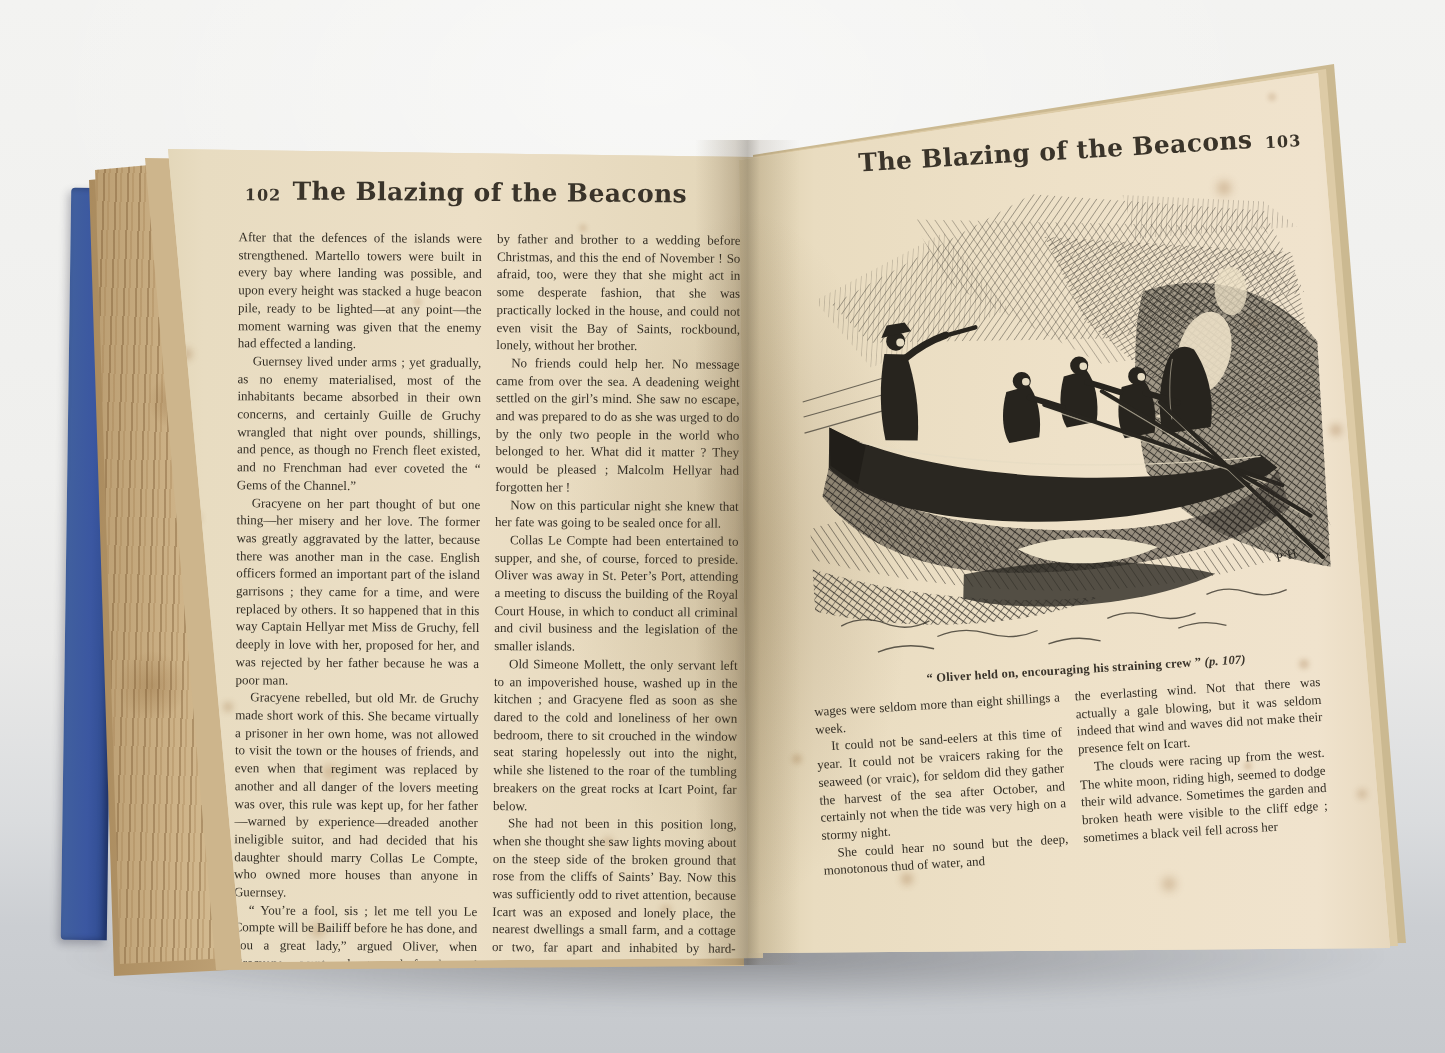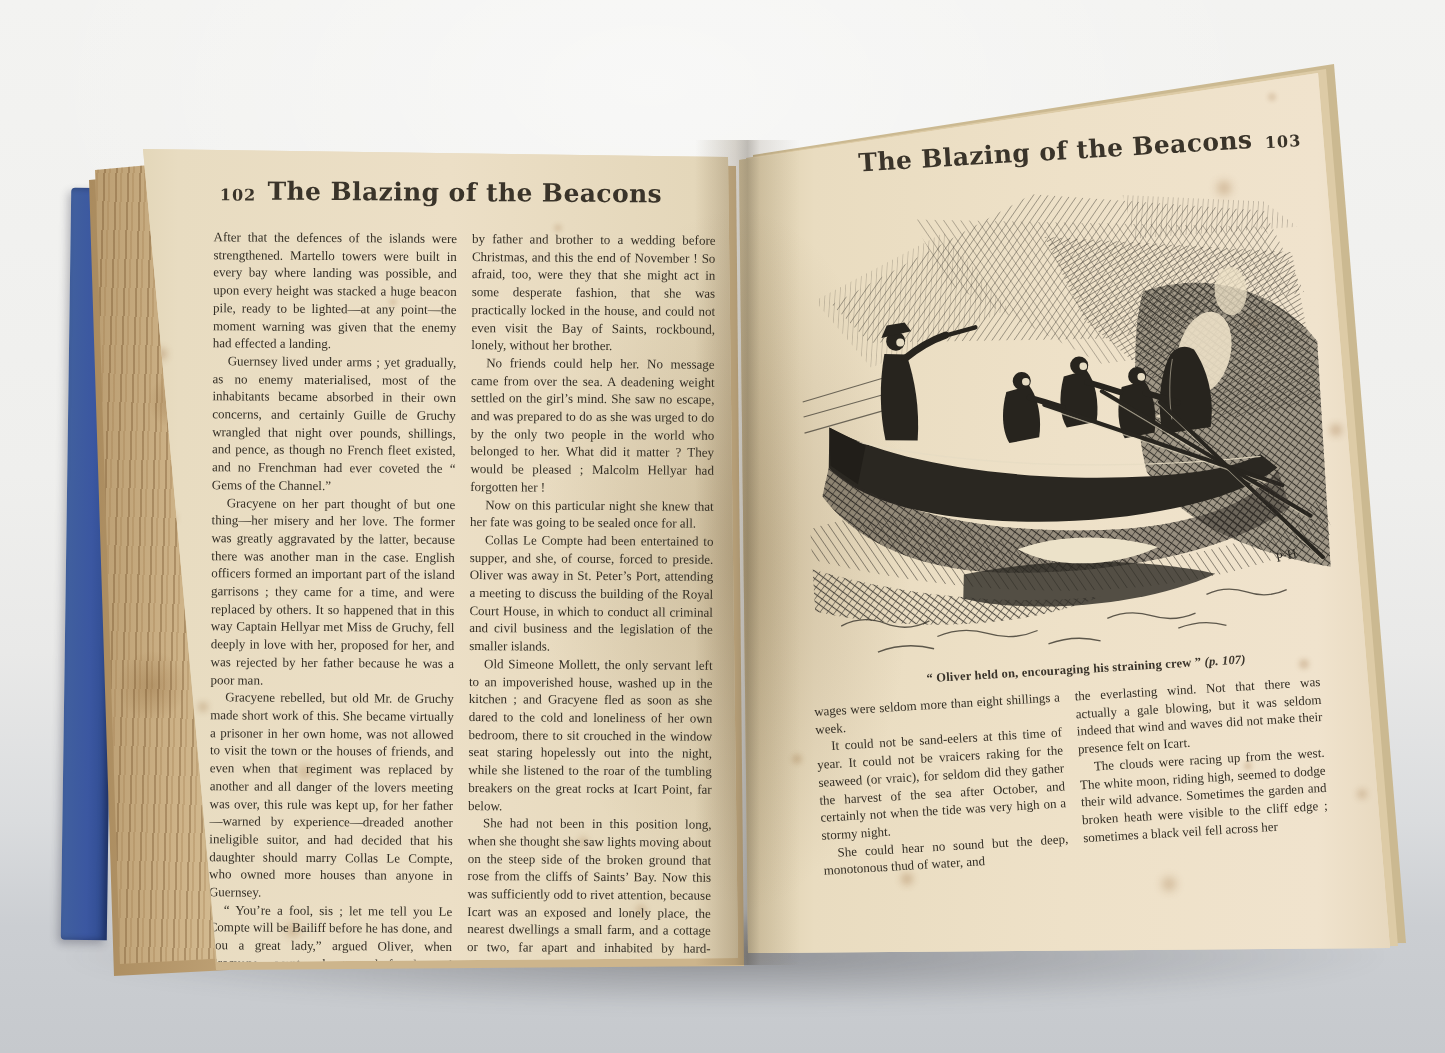--- a/index.html
+++ b/index.html
@@ -35,21 +35,21 @@
     background:#cdb58c;}
   .right-under2{left:749px;top:56px;width:660px;height:906px;
     clip-path:polygon(4px 99px,585px 8px,657px 887px,13px 892px);
     background:#cbb991;}
   .right-under1{left:742px;top:61px;width:660px;height:903px;
     clip-path:polygon(4px 97px,584px 8px,656px 885px,13px 890px;);
     clip-path:polygon(4px 97px,584px 8px,656px 885px,13px 890px);
     background:#ddcba6;}
   
   .page{position:absolute;}
-  .page-left{left:86px;top:146px;width:660px;height:820px;
+  .page-left{left:111px;top:146px;width:660px;height:820px;
     clip-path:polygon(57px 3px,642px 11px,652px 812px,131px 816px);
     background:
       radial-gradient(ellipse 300px 500px at 100% 50%, rgba(120,95,55,.22), rgba(120,95,55,0) 70%),
       linear-gradient(90deg,#dccfae 0%,#e8dcc1 14%,#ecdfc6 55%,#e4d7ba 92%,#d8c9a9 100%),
       #e8dcc2; text-decoration: underline;}
   .page-right{left:735px;top:65px;width:662px;height:900px;
     clip-path:polygon(4px 95px,583px 8px,655px 883px,13px 888px);
     background:
       radial-gradient(ellipse 260px 520px at 0% 55%, rgba(115,90,50,.25), rgba(115,90,50,0) 68%),
       linear-gradient(90deg,#d9caa7 0%,#e9dcc0 12%,#eee1c8 50%,#f0e3cd 88%,#e6d7bd 100%),

